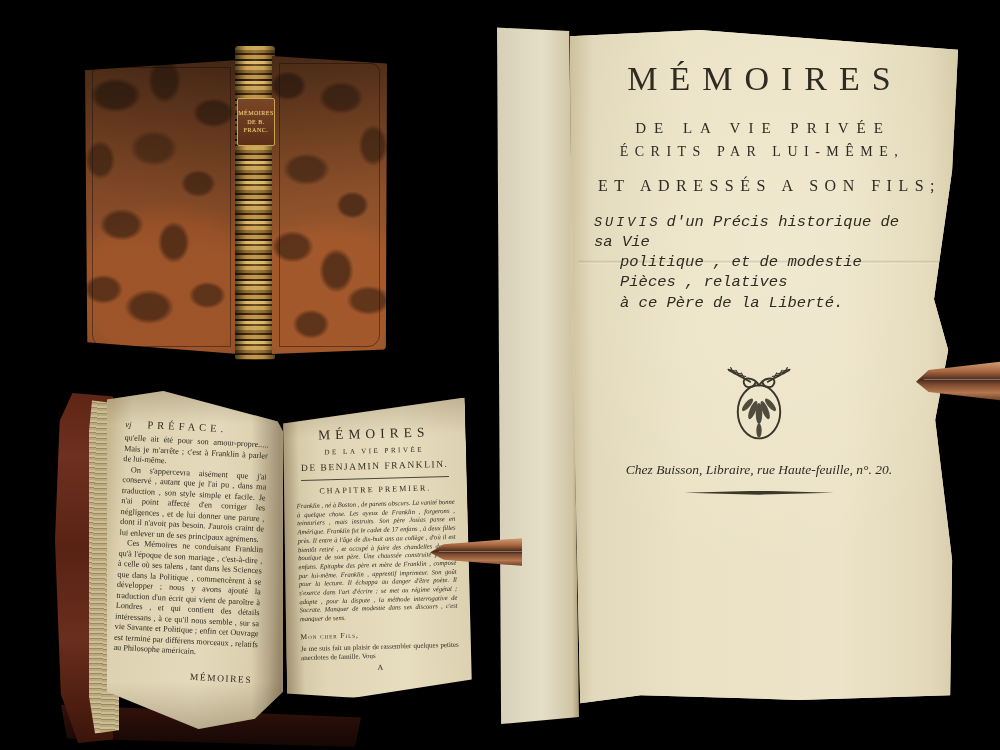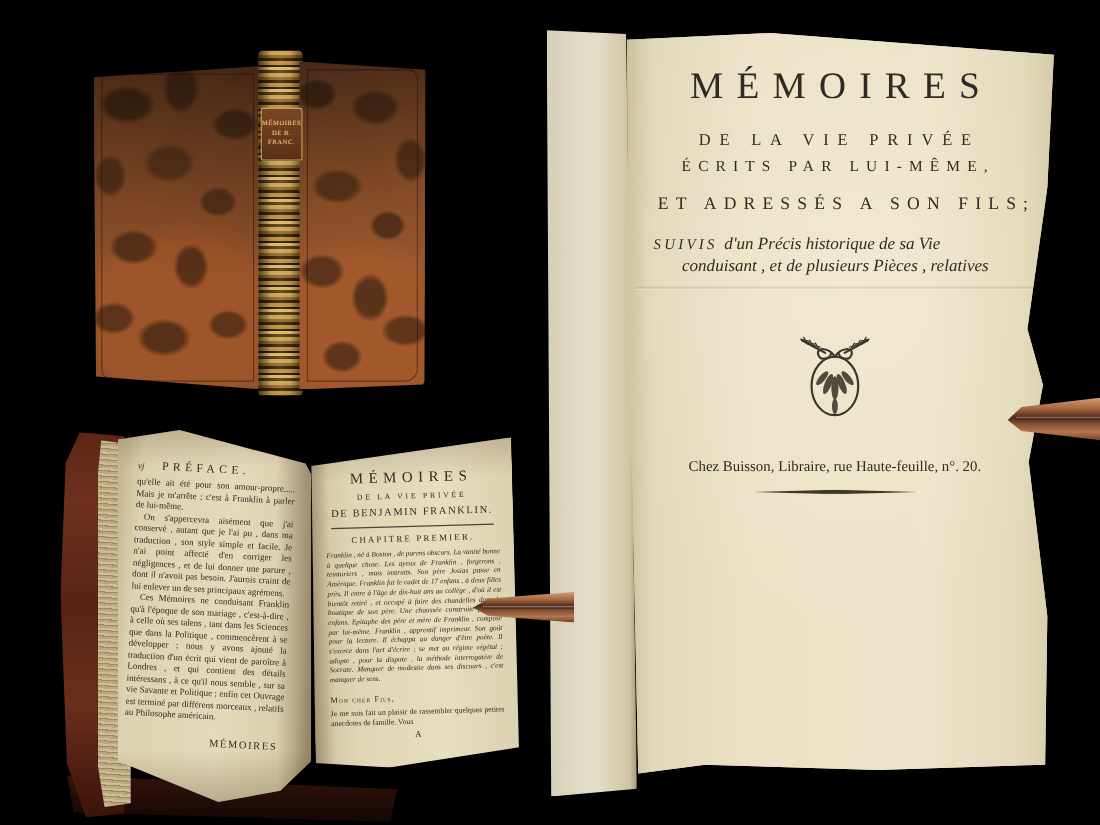--- a/index.html
+++ b/index.html
@@ -110,27 +110,27 @@
       #e9e0c4;}
   .tp-crease{position:absolute;left:3%;top:232px;width:93%;height:4px;
     background:linear-gradient(180deg, rgba(120,100,60,0), rgba(120,100,60,.22) 45%, rgba(255,255,240,.3) 80%, rgba(0,0,0,0));}
   .tp-text{position:relative;z-index:2;padding:32px 34px 0 26px;text-align:center;color:#302b22;}
   .tp-l{white-space:nowrap;}
   .tp-l0{font-size:34px;letter-spacing:12px;padding-left:12px;}
   .tp-l1{font-size:15px;letter-spacing:8px;margin-top:22px;padding-left:8px;}
   .tp-l2{font-size:21px;letter-spacing:2px;margin-top:20px;}
   .tp-l3{font-size:14px;letter-spacing:6.5px;margin-top:7px;padding-left:6px;}
   .tp-l4{font-size:16px;letter-spacing:6.5px;margin-top:17px;padding-left:6px;}
-  .tp-sub{margin-top:17px;text-align:left;font-style:italic;font-size:15.5px;line-height:1.3;padding-left:2px;}
+  .tp-sub{margin-top:17px;text-align:left;font-style:italic;font-size:15.5px;line-height:1.3;padding-left:2px;font-family:Liberation Mono, monospace;}
   .tp-lead{letter-spacing:3px;font-size:13.5px;text-transform:uppercase;margin-right:6px;}
   .tp-subline.ind1{padding-left:26px;}
   .tp-subline.ind2{padding-left:26px;}
   .tp-orn{display:block;margin:44px auto 0;width:96px;height:92px;}
   .tp-city{font-size:17px;letter-spacing:9px;margin-top:34px;padding-left:9px;}
-  .tp-pub{font-size:13.5px;margin-top:28px;white-space:nowrap;}
+  .tp-pub{font-size:13.5px;margin-top:13px;white-space:nowrap;font-style:italic;}
   .tp-rule{width:150px;height:4px;margin:13px auto 0;background:#3c372b;
     clip-path:polygon(0 50%,50% 0,100% 50%,50% 100%);}
   .tp-year{font-size:21px;letter-spacing:7px;margin-top:15px;padding-left:7px;}
 
   
   .pointer{position:absolute;z-index:30;}
   .pointer .blade{width:100%;height:100%;
     clip-path:polygon(0 52%,15% 24%,100% 4%,100% 96%,15% 76%);
     background:linear-gradient(180deg,#d9a87c 0,#a4643f 28%,#4a2a1c 47%,#7c4a30 58%,#b5774e 78%,#5e3620 100%);}
   .pointer .blade::after{content:"";position:absolute;left:10%;right:0;top:46%;height:2px;
@@ -192,21 +192,22 @@
     <div class="tp-verso"></div>
     <section class="tp-leaf">
       <div class="tp-crease"></div>
       <div class="tp-text">
         <div class="tp-l tp-l0">MÉMOIRES</div>
         <div class="tp-l tp-l1">DE LA VIE PRIVÉE</div>
         <div class="tp-l tp-l3">ÉCRITS PAR LUI-MÊME,</div>
         <div class="tp-l tp-l4">ET ADRESSÉS A SON FILS;</div>
         <div class="tp-sub">
           <div class="tp-subline"><span class="tp-lead">Suivis</span><span>d'un Précis historique de sa Vie</span></div>
-          <div class="tp-subline ind1">conduisant , et de plusieurs Pièces , relatives</div>
+          <div class="tp-subline ind1">politique , et de modestie Pièces , relatives</div>
+          <div class="tp-subline ind2">à ce Père de la Liberté.</div>
         </div>
         <svg class="tp-orn" viewBox="0 0 100 104" xmlns="http://www.w3.org/2000/svg">
           <g fill="none" stroke="#3b362a" stroke-width="2.2" stroke-linecap="round">
             <ellipse cx="50" cy="62" rx="24" ry="30"></ellipse>
             <path d="M50 32 C44 22 30 22 33 30 C35 36 44 35 46 29"></path>
             <path d="M50 32 C56 22 70 22 67 30 C65 36 56 35 54 29"></path>
             <path d="M40 28 L16 15"></path>
             <path d="M60 28 L84 15"></path>
           </g>
           <g fill="none" stroke="#3b362a" stroke-width="1.3" stroke-linecap="round">

